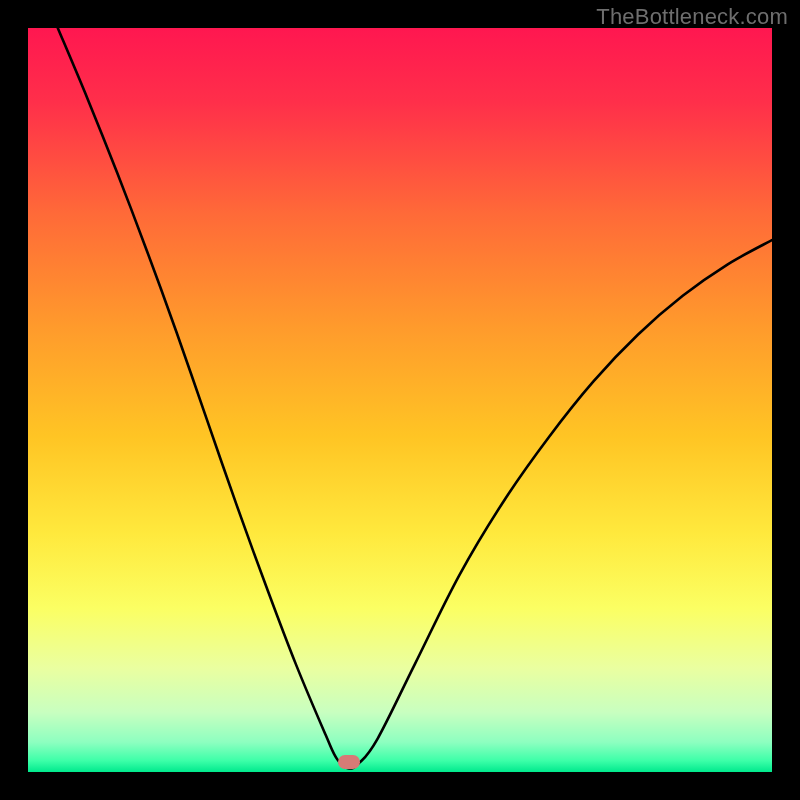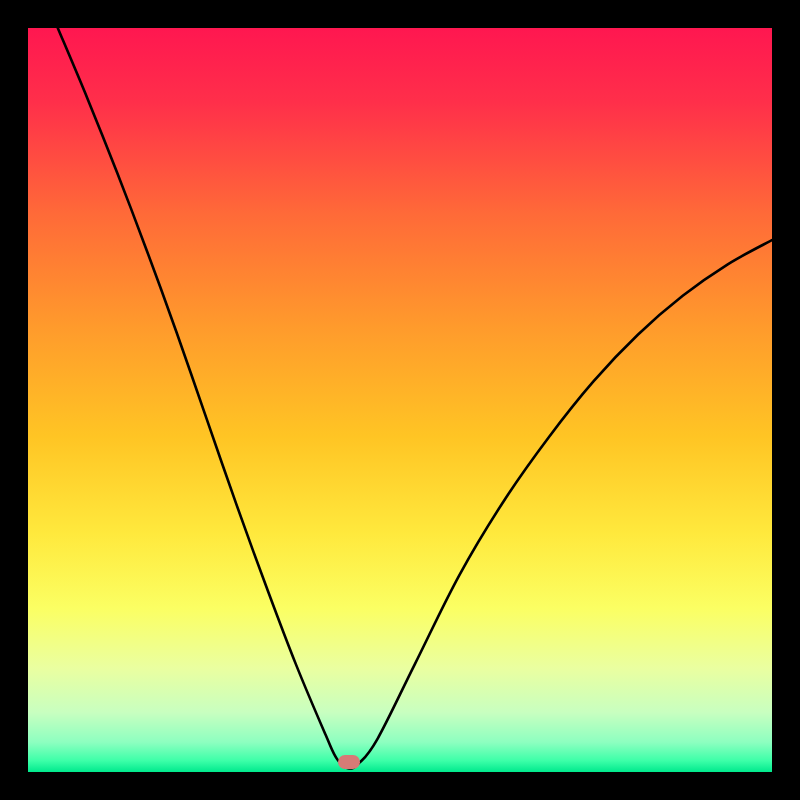--- a/index.html
+++ b/index.html
@@ -48,20 +48,21 @@
     border-radius: 7px;
     background: #d77b76;
     transform: translate(-50%, -50%);
   }
 </style>
 </head>
 <body>
 
 <div class="frame">
 
+  <div class="watermark">TheBottleneck.com</div>
 
   <div class="plot-area">
     <svg viewBox="0 0 744 744" preserveAspectRatio="none">
       <defs>
         <linearGradient id="bg-grad" x1="0" y1="0" x2="0" y2="1">
             <stop offset="0.00%" stop-color="#ff1750"></stop>
             <stop offset="10.00%" stop-color="#ff2f4a"></stop>
             <stop offset="25.00%" stop-color="#ff6a38"></stop>
             <stop offset="40.00%" stop-color="#ff9a2c"></stop>
             <stop offset="55.00%" stop-color="#ffc524"></stop>

